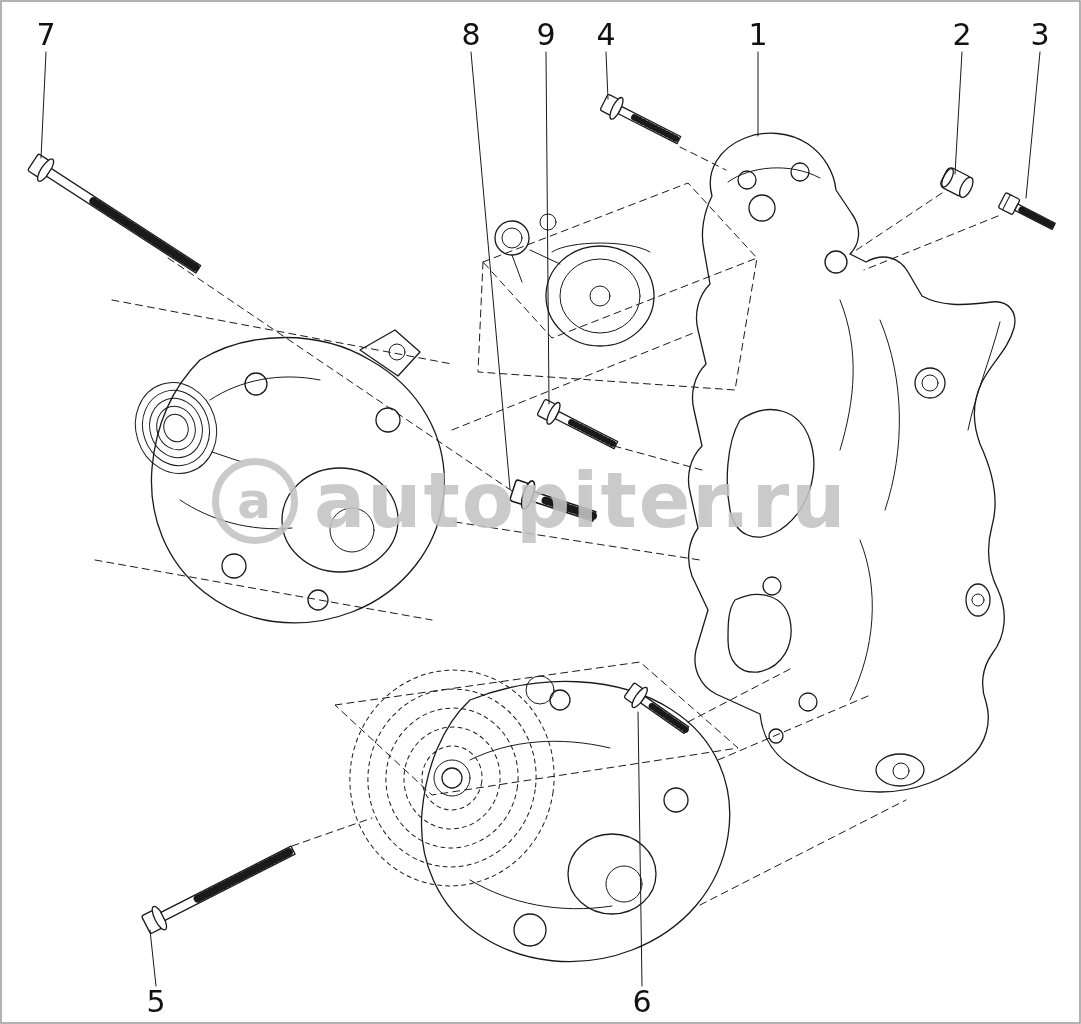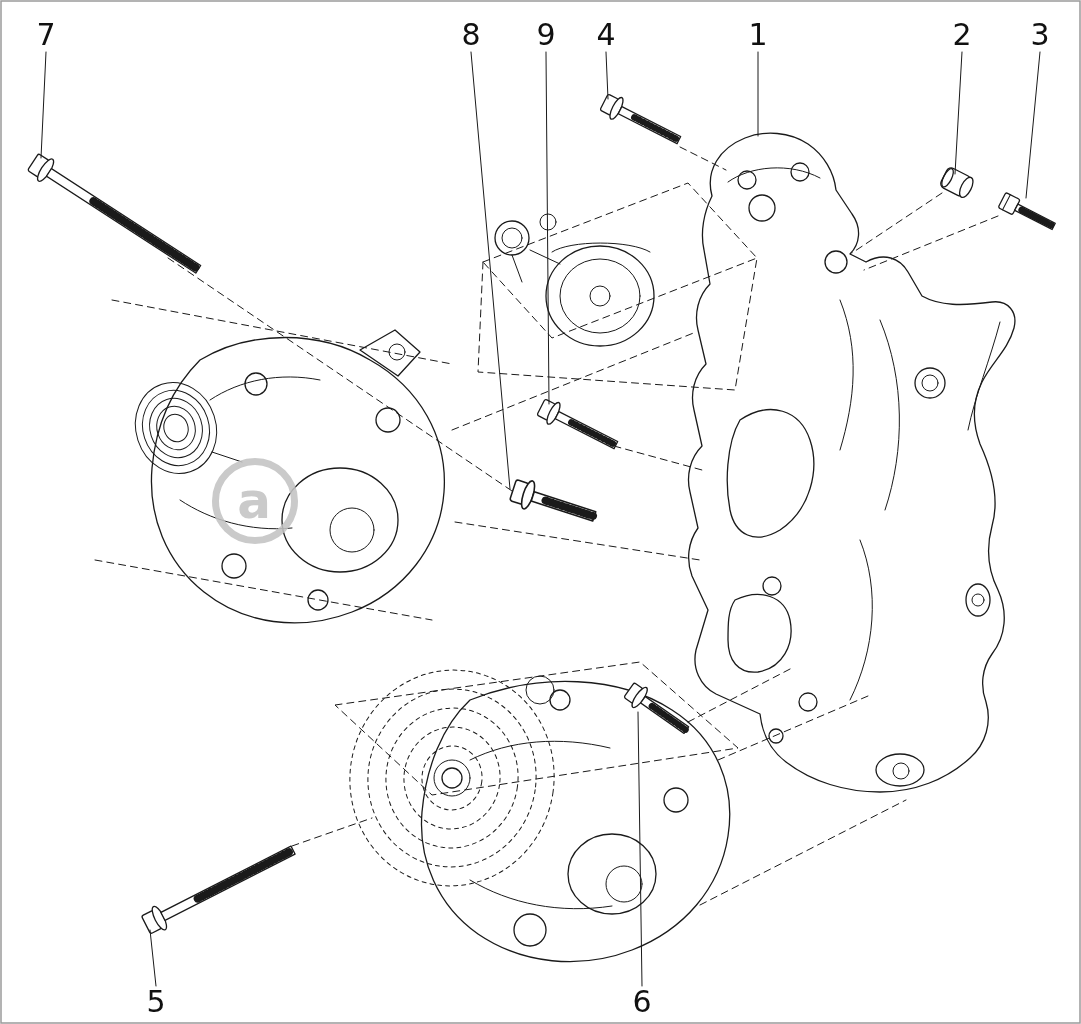--- a/index.html
+++ b/index.html
@@ -229,15 +229,16 @@
       <text x="1040" y="45" class="callout">3</text>
       <text x="156" y="1012" class="callout">5</text>
       <text x="642" y="1012" class="callout">6</text>
     </g>
   </svg>
 
   <div class="watermark">
     <div class="logo">
       <span>a</span>
     </div>
+    <span>autopiter.ru</span>
   </div>
 
 </div>
 
 </body></html>

